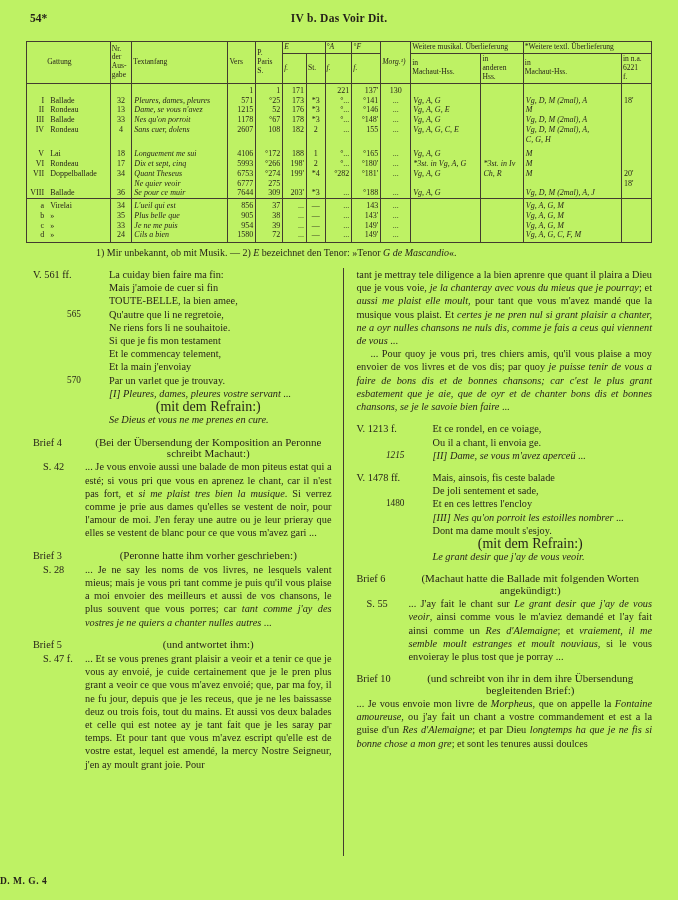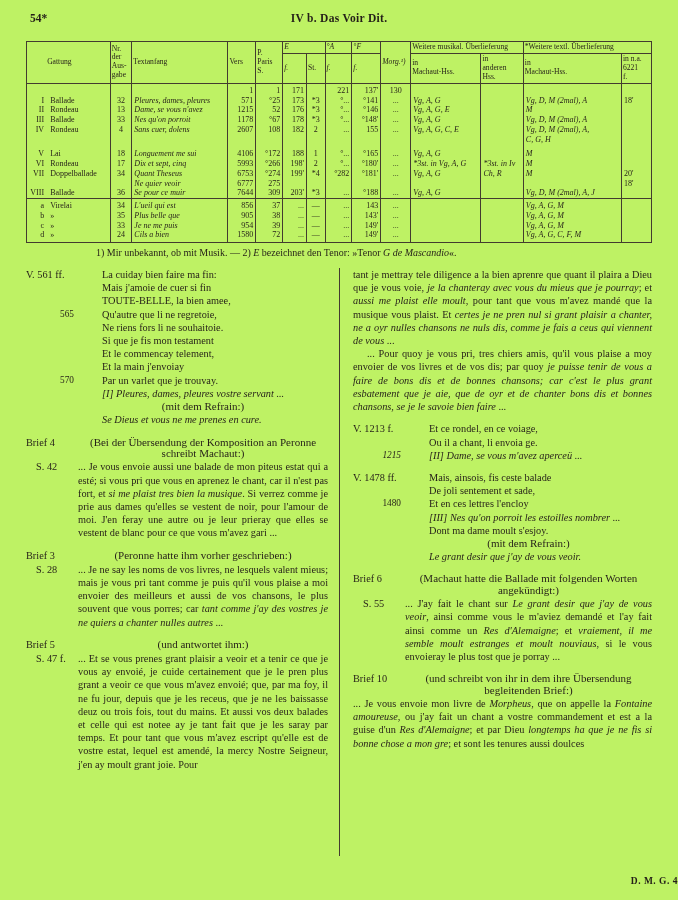--- a/index.html
+++ b/index.html
@@ -31,42 +31,42 @@
   .mtable td.c11,.mtable td.c12,.mtable td.c13{text-align:left;font-style:italic;white-space:nowrap;}
   .mtable td.c14{text-align:left;}
   .mtable tr.first td{border-top:1px solid #433c2f;padding-top:2px;}
   .mtable tr.gap td{padding-top:5px;}
   .mtable tr.sep td{border-top:1px solid #433c2f;padding-top:2px;}
   .mtable tbody tr:last-child td{padding-bottom:2px;}
 
   .footnote{font-size:10px;margin:4px 0 10px 70px;}
 
   
-  .textcols{display:flex;margin-top:8px;min-height:588px;}
+  .textcols{display:flex;margin-top:8px;min-height:588px;margin-left:7px;}
   .col{width:50%;font-size:10.3px;line-height:13.2px;}
   .col.left{padding-right:11px;}
   .col.right{border-left:1px solid #433c2f;padding-left:13px;}
 
   .block{display:flex;margin-bottom:3px;}
   .gutter{width:52px;flex-shrink:0;font-size:10.3px;}
   .gutter.ref{padding-left:10px;}
   .content{flex:1;min-width:0;position:relative;}
   .content p{text-align:justify;}
   .para.cont{text-indent:14px;}
   .content.intro{text-align:center;font-size:11px;line-height:11.4px;padding:1px 2px 0 2px;}
   .letter-heading{margin-bottom:1px;}
   .letter-body{margin-bottom:9px;}
   .prose-block{margin-bottom:9px;}
   .verse-block{margin-bottom:9px;}
 
   .verse .vline{position:relative;padding-left:24px;white-space:nowrap;}
-  .verse .vline.vcenter{text-align:center;padding-left:0;font-size:11px;white-space:normal;}
+  .verse .vline.vcenter{text-align:center;padding-left:0;font-size:14px;white-space:normal;}
   .vnum{position:absolute;left:-34px;width:30px;text-align:right;font-size:9.3px;}
 
-  .page-footer{position:absolute;bottom:14px;left:0;right:0;text-align:right;
+  .page-footer{position:absolute;bottom:14px;left:0;right:0;text-align:left;
                font-size:9.5px;font-weight:bold;letter-spacing:.5px;}
 </style>
 </head>
 <body>
 
 <div class="page">
 
   <div class="page-header">
     <span class="pageno">54*</span>
     <span class="running-title">IV b. Das Voir Dit.</span>

